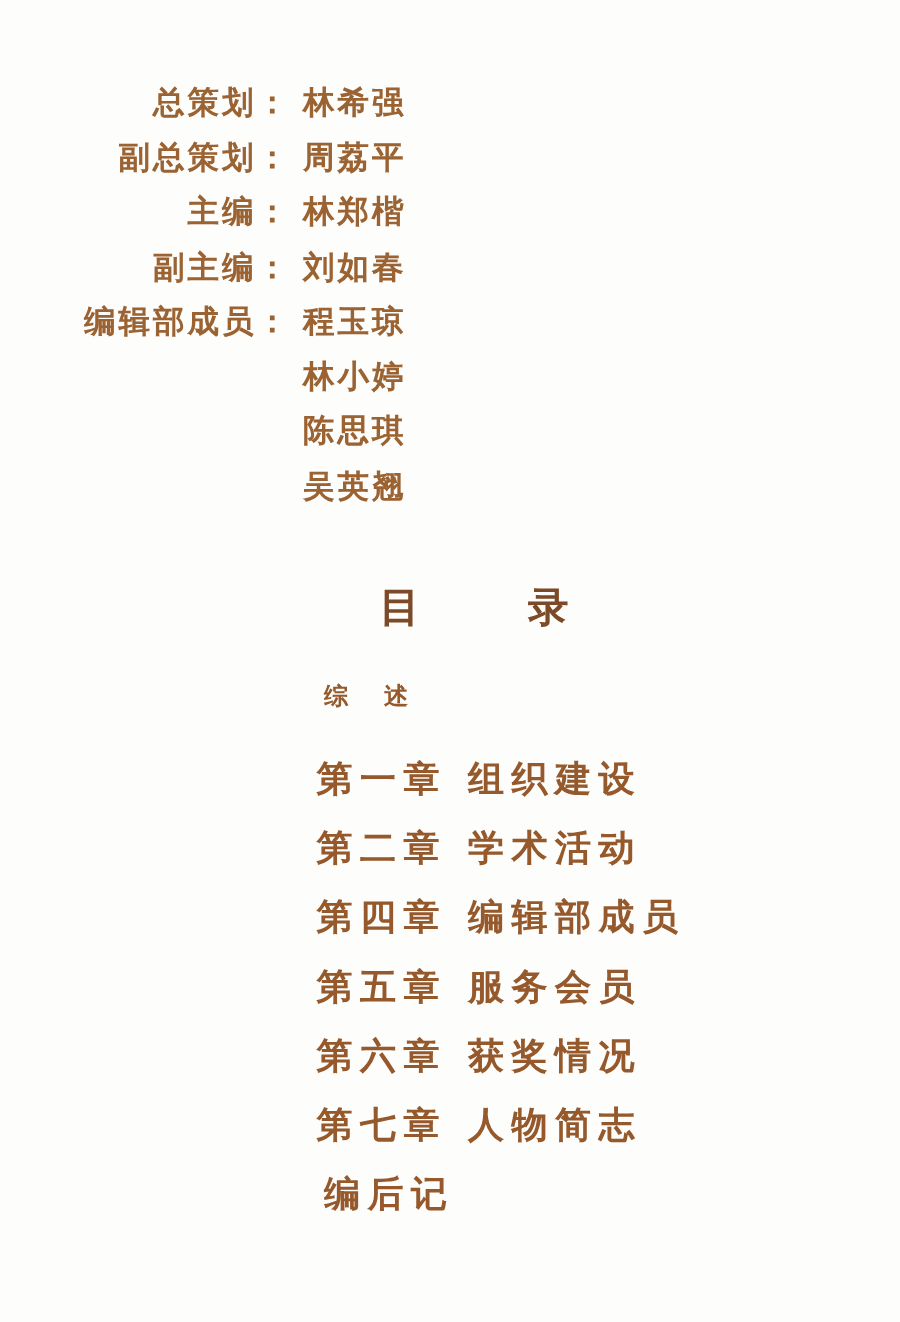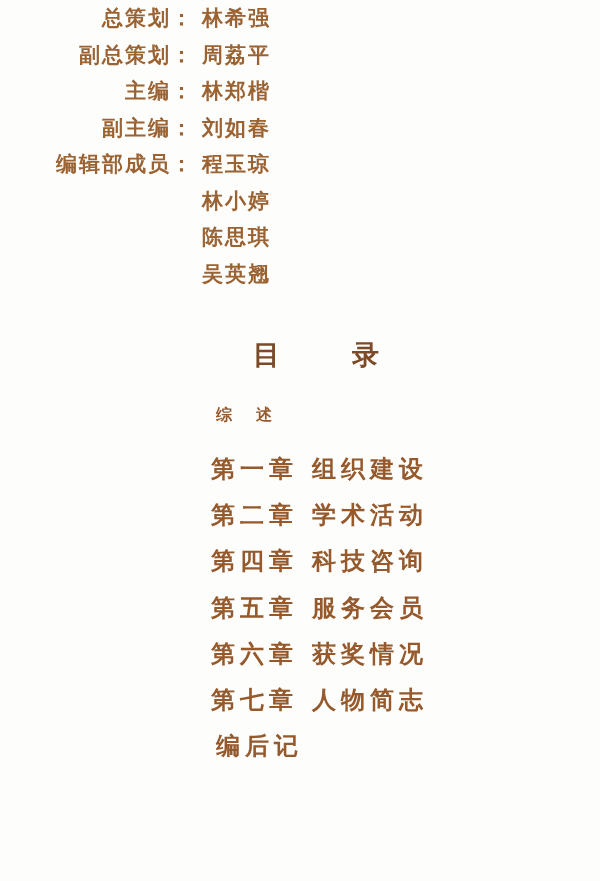--- a/index.html
+++ b/index.html
@@ -8,21 +8,21 @@
     width: 600px;
     height: 881px;
     margin: 0 auto;
     background: var(--background, #fdfdfc);
     font-family: "Liberation Serif", "DejaVu Serif", serif;
     color: var(--text, #9b6232);
     overflow: hidden;
   }
 
   
-  .staff { }
+  .staff { padding-top: 50px; }
   .staff-row {
     display: flex;
     align-items: center;
     height: 36.5px;
     font-size: 21px;
     font-weight: 600;
     letter-spacing: 2px;
   }
   .staff-label {
     width: 194px;
@@ -118,21 +118,21 @@
       <div class="toc-row">
         <span>第一章</span>
         <span>组织建设</span>
       </div>
       <div class="toc-row">
         <span>第二章</span>
         <span>学术活动</span>
       </div>
       <div class="toc-row">
         <span>第四章</span>
-        <span>科技咨询</span>
+        <span>编辑部成员</span>
       </div>
       <div class="toc-row">
         <span>第五章</span>
         <span>服务会员</span>
       </div>
       <div class="toc-row">
         <span>第六章</span>
         <span>获奖情况</span>
       </div>
       <div class="toc-row">

